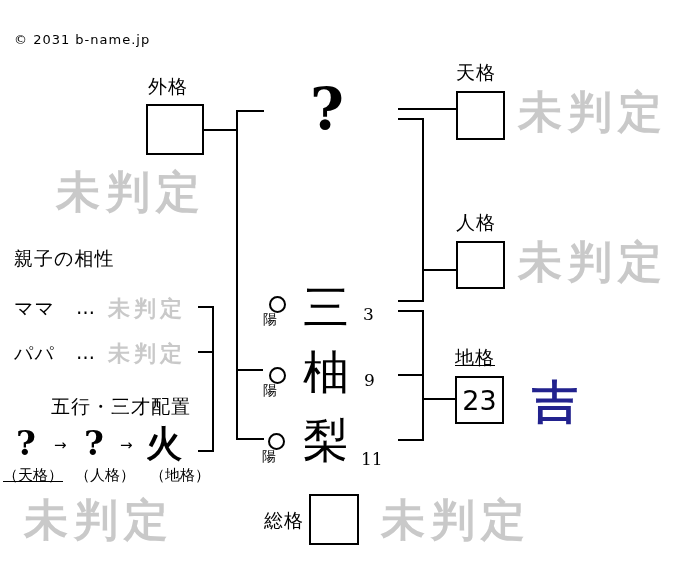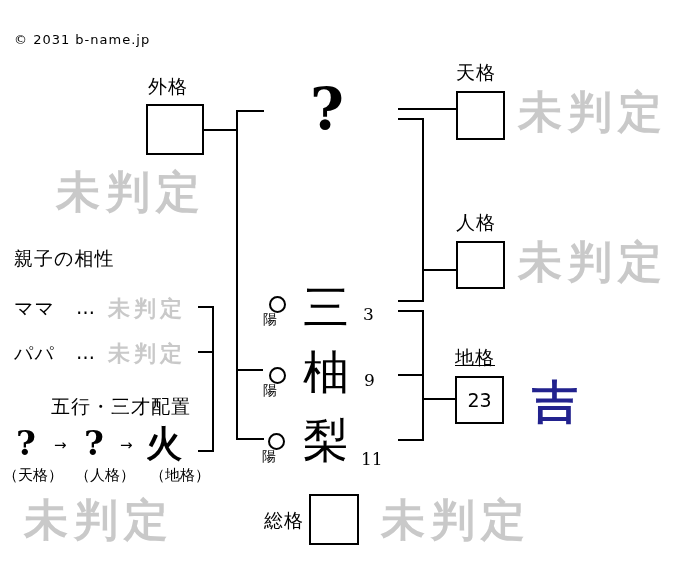--- a/index.html
+++ b/index.html
@@ -5,21 +5,21 @@
   html,body{margin:0;padding:0;background:#ffffff;}
   .canvas{
     position:relative;width:676px;height:562px;background:#ffffff;
     font-family:"DejaVu Sans",sans-serif;color:#000;overflow:hidden;
   }
   .abs{position:absolute;white-space:nowrap;}
   .gothic{font-family:"DejaVu Sans",sans-serif;}
   .label{font-size:19px;letter-spacing:1px;}
   .kaku-box{position:absolute;border:2px solid #000;background:#fff;
     display:flex;align-items:center;justify-content:center;}
-  .kaku-value{font-size:19px;font-family:"DejaVu Sans",sans-serif;}
+  .kaku-value{font-size:27px;font-family:"DejaVu Sans",sans-serif;}
   .hline{position:absolute;height:2px;background:#000;}
   .vline{position:absolute;width:2px;background:#000;}
   .wm{position:absolute;font-family:"DejaVu Serif",serif;font-weight:bold;
     color:#c9c9c9;font-size:44px;letter-spacing:6px;line-height:1;}
   .wm-small{position:absolute;font-family:"DejaVu Serif",serif;font-weight:bold;
     color:#c9c9c9;font-size:22px;letter-spacing:4px;line-height:1;}
   .surname{font-family:"DejaVu Serif",serif;font-weight:bold;font-size:58px;
     line-height:1;text-align:center;}
   .name-kanji{font-family:"DejaVu Serif",serif;font-size:46px;line-height:1;
     text-align:center;}
@@ -117,21 +117,21 @@
   <div class="wm-small" style="left:108px;top:342px;">未判定</div>
 
   <div class="abs label" style="left:14px;top:394px;margin-left:37px;">五行・三才配置</div>
 
   <div class="abs elem-q" style="left:16px;top:426px;">?</div>
   <div class="abs elem-arrow" style="left:54px;top:438px;">→</div>
   <div class="abs elem-q" style="left:84px;top:426px;">?</div>
   <div class="abs elem-arrow" style="left:120px;top:438px;">→</div>
   <div class="abs elem-kanji" style="left:146px;top:425px;">火</div>
 
-  <div class="abs paren-label" style="left:3px;top:466px;">（天格）</div>
+  <div class="abs paren-label" style="left:3px;top:466px;text-decoration:underline;">（天格）</div>
   <div class="abs paren-label" style="left:75px;top:466px;">（人格）</div>
   <div class="abs paren-label" style="left:150px;top:466px;">（地格）</div>
 
   <div class="wm" style="left:56px;top:170px;">未判定</div>
   <div class="wm" style="left:518px;top:90px;">未判定</div>
   <div class="wm" style="left:518px;top:240px;">未判定</div>
   <div class="wm" style="left:381px;top:498px;">未判定</div>
   <div class="wm" style="left:24px;top:498px;">未判定</div>
 
   <div class="kichi" style="left:532px;top:379px;">吉</div>

